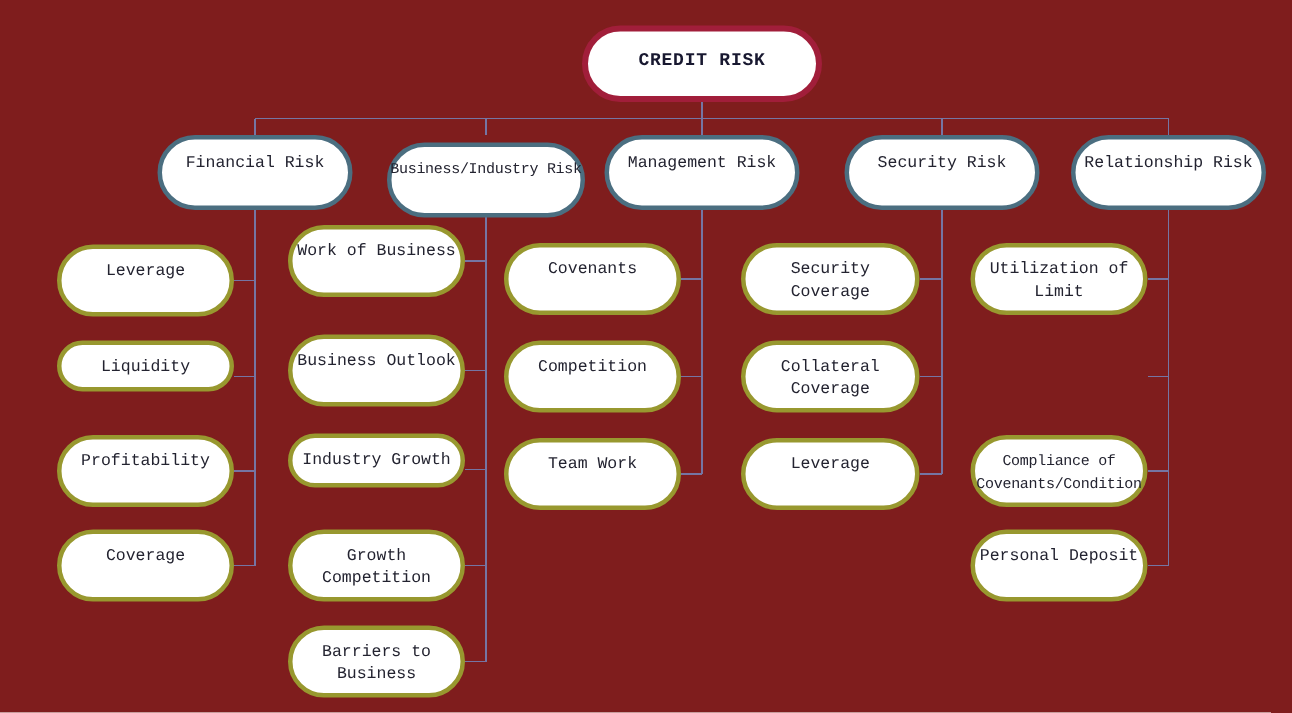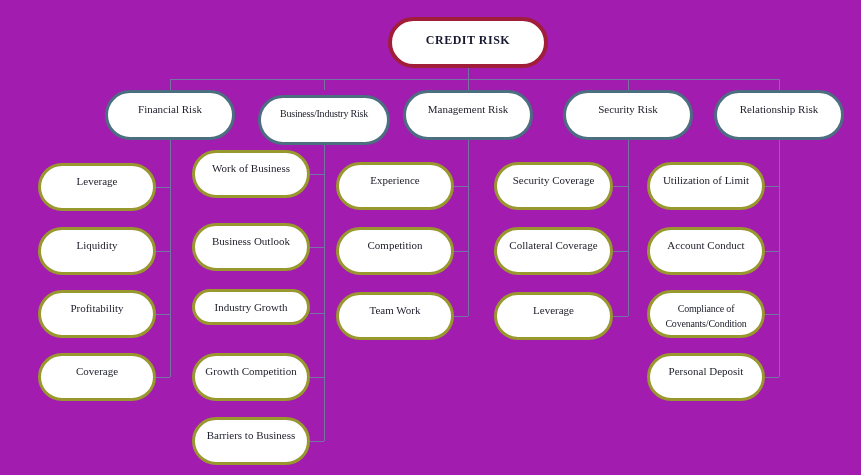--- a/index.html
+++ b/index.html
@@ -1,21 +1,21 @@
 <!DOCTYPE html>
 <html><head>
 <meta charset="utf-8">
 <style>
   html, body { margin: 0; padding: 0; background: #ffffff; }
   #canvas {
     position: relative;
     width: 861px;
     height: 475px;
-    background: #a21caf;
-    font-family: Liberation Serif, serif;
+    background: #7f1d1d;
+    font-family: Liberation Mono, monospace;
     overflow: hidden;
   }
   #wires { position: absolute; left: 0; top: 0; z-index: 0; }
   .node {
     position: absolute;
     box-sizing: border-box;
     background: #ffffff;
     display: flex;
     justify-content: center;
     align-items: flex-start;
@@ -98,36 +98,35 @@
 
   <div class="node root" style="left:388px;top:17px;width:160px;height:51px">CREDIT RISK</div>
 
   <div class="node branch" style="left:105px;top:90px;width:130px;height:50px">Financial Risk</div>
   <div class="node branch tight" style="left:258px;top:95px;width:132px;height:50px">Business/Industry Risk</div>
   <div class="node branch" style="left:403px;top:90px;width:130px;height:50px">Management Risk</div>
   <div class="node branch" style="left:563px;top:90px;width:130px;height:50px">Security Risk</div>
   <div class="node branch" style="left:714px;top:90px;width:130px;height:50px">Relationship Risk</div>
 
   <div class="node leaf" style="left:38px;top:163px;width:118px;height:48px">Leverage</div>
-  <div class="node leaf" style="left:38px;top:227px;width:118px;height:48px">Liquidity</div>
+  <div class="node leaf" style="left:38px;top:227px;width:118px;height:34px">Liquidity</div>
   <div class="node leaf" style="left:38px;top:290px;width:118px;height:48px">Profitability</div>
   <div class="node leaf" style="left:38px;top:353px;width:118px;height:48px">Coverage</div>
 
   <div class="node leaf" style="left:192px;top:150px;width:118px;height:48px">Work of Business</div>
   <div class="node leaf" style="left:192px;top:223px;width:118px;height:48px">Business Outlook</div>
   <div class="node leaf" style="left:192px;top:289px;width:118px;height:36px">Industry Growth</div>
   <div class="node leaf" style="left:192px;top:353px;width:118px;height:48px">Growth Competition</div>
   <div class="node leaf" style="left:192px;top:417px;width:118px;height:48px">Barriers to Business</div>
 
-  <div class="node leaf" style="left:336px;top:162px;width:118px;height:48px">Experience</div>
+  <div class="node leaf" style="left:336px;top:162px;width:118px;height:48px">Covenants</div>
   <div class="node leaf" style="left:336px;top:227px;width:118px;height:48px">Competition</div>
   <div class="node leaf" style="left:336px;top:292px;width:118px;height:48px">Team Work</div>
 
   <div class="node leaf" style="left:494px;top:162px;width:119px;height:48px">Security Coverage</div>
   <div class="node leaf" style="left:494px;top:227px;width:119px;height:48px">Collateral Coverage</div>
   <div class="node leaf" style="left:494px;top:292px;width:119px;height:48px">Leverage</div>
 
   <div class="node leaf" style="left:647px;top:162px;width:118px;height:48px">Utilization of Limit</div>
-  <div class="node leaf" style="left:647px;top:227px;width:118px;height:48px">Account Conduct</div>
   <div class="node leaf tight" style="left:647px;top:290px;width:118px;height:48px">Compliance of Covenants/Condition</div>
   <div class="node leaf" style="left:647px;top:353px;width:118px;height:48px">Personal Deposit</div>
 
 </div>
 
 </body></html>

